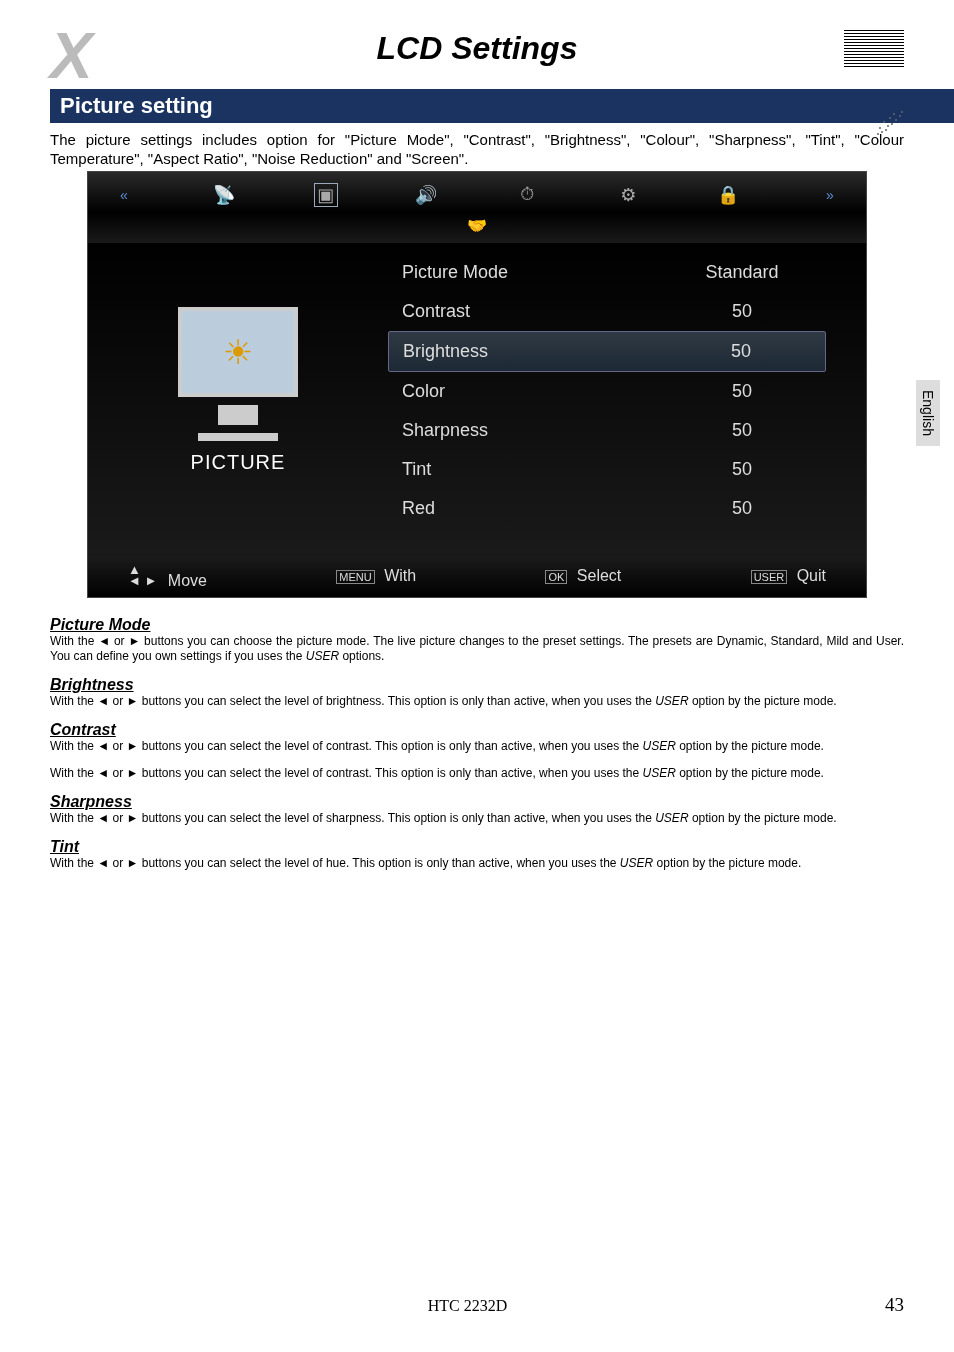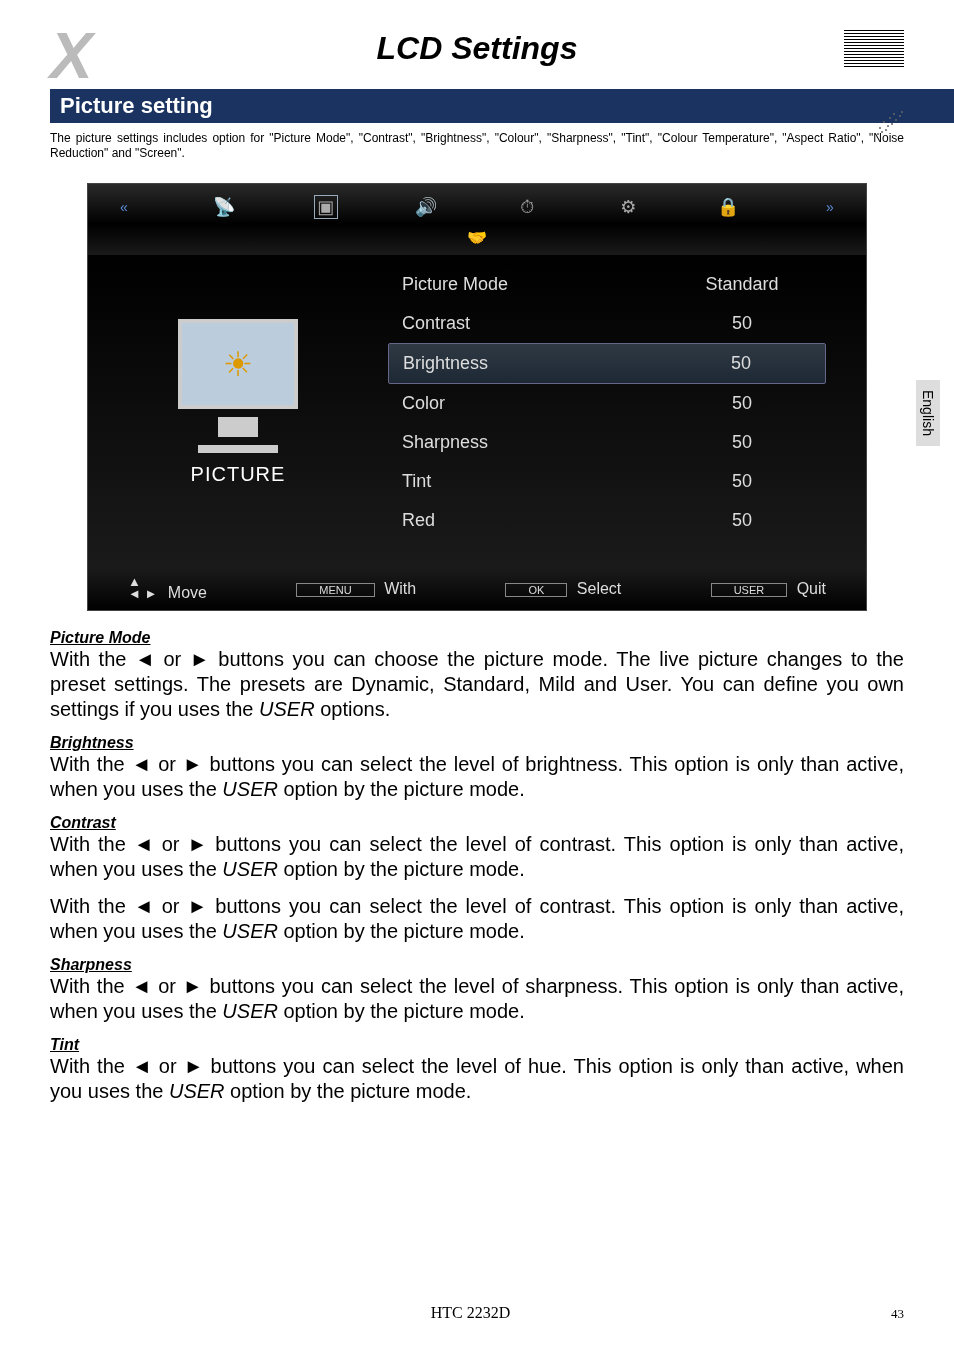--- a/index.html
+++ b/index.html
@@ -52,23 +52,23 @@
   .section-header {
     background: #1a3360;
     color: #fff;
     font-size: 22px;
     font-weight: bold;
     padding: 4px 10px;
     margin-bottom: 8px;
     width: 916px;
   }
   .intro {
-    font-size: 12px;
+    font-size: 15px;
     text-align: justify;
-    margin-bottom: 22px;
+    margin-bottom: 2px;
     line-height: 1.25;
   }
   .side-tab {
     position: absolute;
     right: 14px;
     top: 380px;
     background: #ddd;
     padding: 10px 4px;
     font-size: 14px;
     writing-mode: vertical-rl;
@@ -163,54 +163,54 @@
     justify-content: space-between;
     align-items: center;
     padding: 6px 40px 8px 40px;
     background: linear-gradient(to bottom, #1a1a1a, #000);
     color: #ddd;
     font-size: 16px;
   }
   .btn-cap {
     display: inline-block;
     border: 1px solid #888;
-    padding: 0 22px;
+    padding: 0 2px;
     font-size: 11px;
     margin-right: 5px;
     vertical-align: middle;
   }
   .move-arrows { font-size: 13px; margin-right: 6px; display: inline-block; line-height: 0.9; }
   
   .subsec {
     margin-top: 12px;
   }
   .subsec h4 {
     font-size: 16px;
     font-weight: bold;
     font-style: italic;
     text-decoration: underline;
   }
   .subsec p {
-    font-size: 20px;
+    font-size: 12px;
     text-align: justify;
     line-height: 1.25;
   }
   .subsec em.user { font-style: italic; }
   .footer {
     position: absolute;
-    bottom: 30px;
+    bottom: 36px;
     left: 50px;
     right: 50px;
     display: flex;
     justify-content: space-between;
     align-items: baseline;
     font-size: 16px;
   }
   .footer .model { font-family: Georgia, 'Times New Roman', serif; }
-  .footer .pn { font-family: Georgia, 'Times New Roman', serif; font-size: 13px; }
+  .footer .pn { font-family: Georgia, 'Times New Roman', serif; font-size: 19px; }
 </style>
 </head>
 <body>
 
 <div class="logo-x">X</div>
 <div class="lines-decor">
   <div></div>
     <div></div>
     <div></div>
     <div></div>

